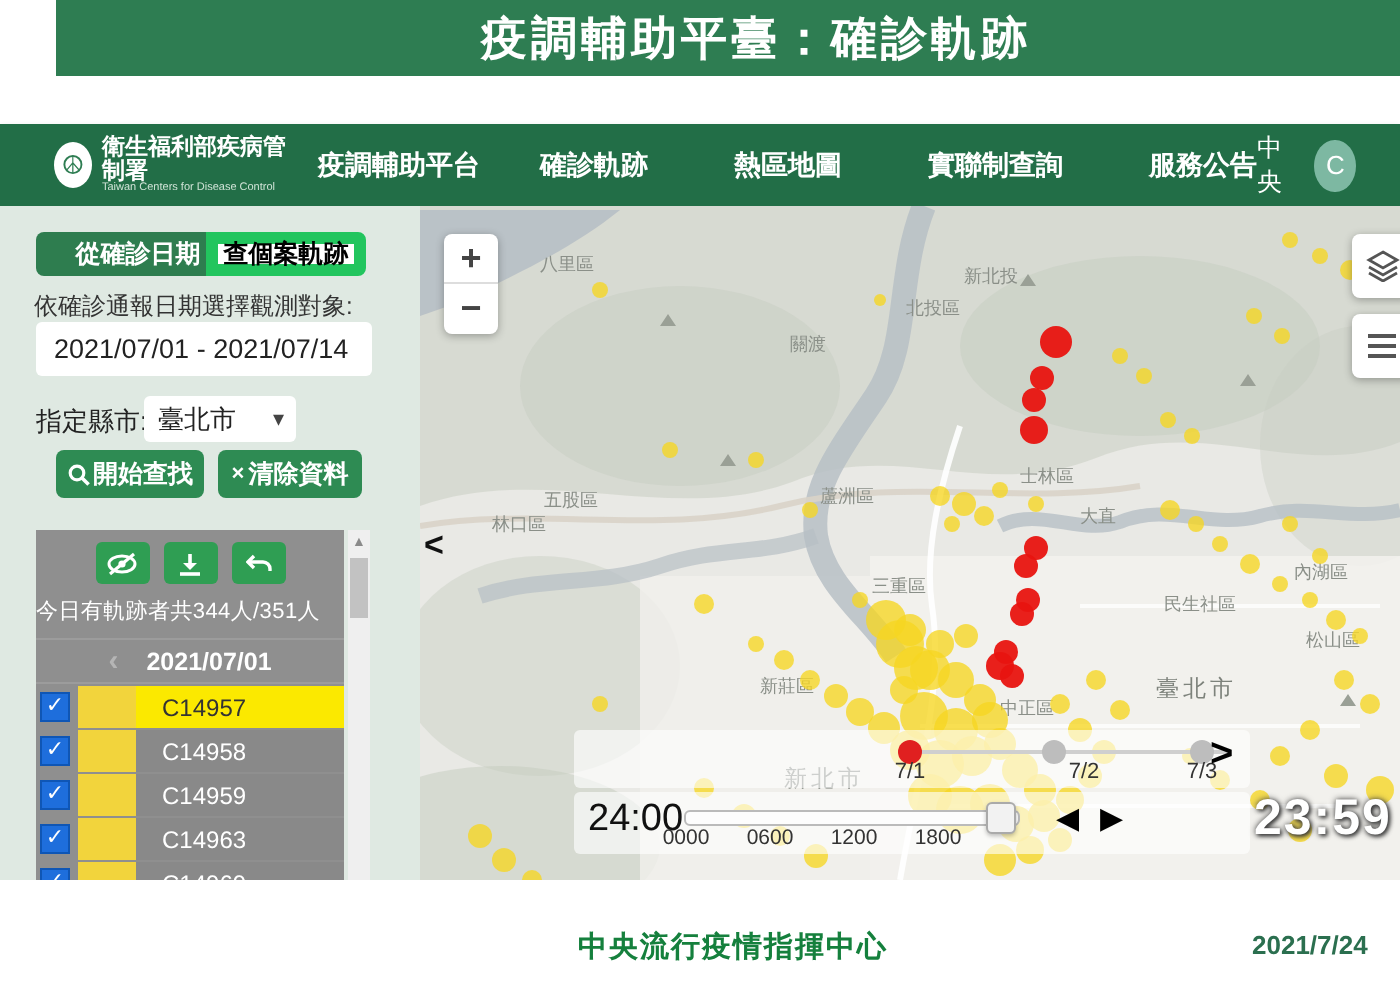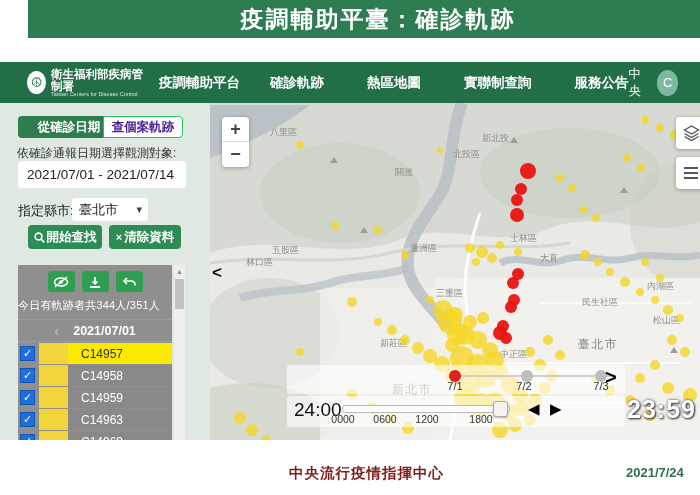--- a/index.html
+++ b/index.html
@@ -28,22 +28,22 @@
   #nav-right { margin-left:auto; display:flex; align-items:center; margin-right:22px; gap:9px; }
   #nav-region { font-size:12.5px; }
   #nav-avatar { width:26px; height:26px; border-radius:50%; background:#7DB8A2; color:#fff;
     font-size:13px; display:flex; align-items:center; justify-content:center; cursor:pointer; }
 
   
   #sidebar { position:absolute; left:0; top:103px; width:210px; height:337px; background:#DFE9E2; }
   .tab { position:absolute; height:22px; font-size:12.5px; font-weight:bold; display:flex;
     align-items:center; justify-content:center; cursor:pointer; }
   #tab-bydate { left:18px; top:13px; width:102px; background:#2E7D4F; color:#fff; border-radius:4px 0 0 4px; }
-  #tab-bycase { left:103px; top:13px; width:80px; background:#fff; color:#4c1d95;
-    border:1px solid #22c55e; border-radius:0 4px 4px 0; }
+  #tab-bycase { left:103px; top:13px; width:80px; background:#fff; color:#000000;
+    border:6px solid #22c55e; border-radius:0 4px 4px 0; }
   #filter-label { position:absolute; left:17px; top:42px; font-size:12px; color:#333; }
   #date-range { position:absolute; left:18px; top:58px; width:168px; height:27px; background:#fff;
     border:none; border-radius:3px; font-size:13.5px; color:#222; padding-left:9px;
     font-family:inherit; }
   #county-label { position:absolute; left:18px; top:99px; font-size:13px; color:#222; }
   #county-select { position:absolute; left:72px; top:95px; width:76px; height:23px; background:#fff;
     border-radius:3px; font-size:13px; color:#222; display:flex; align-items:center;
     padding-left:7px; cursor:pointer; }
   #county-caret { margin-left:auto; margin-right:6px; font-size:11px; color:#444; }
   .action-btn { position:absolute; top:122px; height:24px; background:#2E8B53; color:#fff;
@@ -117,21 +117,21 @@
   .step-btn { position:absolute; top:4px; font-size:15px; color:#000; cursor:pointer; }
   #step-back { left:241px; } #step-fwd { left:263px; }
   .big-overlay { position:absolute; color:#fff; font-weight:bold; z-index:7;
     text-shadow:0 0 3px #444, 1px 1px 2px #333; letter-spacing:1px; white-space:nowrap; }
   #big-date { left:403px; top:261px; font-size:24px; }
   #big-time { left:417px; top:292px; font-size:25px; }
 
   
   #footer { position:absolute; left:0; top:440px; width:700px; height:55px; background:#fff; }
   #footer-center { position:absolute; left:289px; top:24px; font-size:14.5px; font-weight:bold;
-    color:#7f1d1d; letter-spacing:1px; }
+    color:#15803d; letter-spacing:1px; }
   #footer-date { position:absolute; left:626px; top:25px; font-size:13px; font-weight:bold; color:#2B6F4F; }
 </style>
 </head>
 <body>
 
 <div id="banner">疫調輔助平臺：確診軌跡</div>
 
 <div id="navbar">
   <div id="logo-emblem">☮</div>
   <div id="logo-text">
@@ -406,28 +406,28 @@
     <span class="bars">
         <i></i>
         <i></i>
         <i></i>
       </span>
   </div>
   <span id="collapse-arrow">&lt;</span>
 
   <div id="date-bar">
     <span id="date-line"></span>
-    <span id="date-stops"><span class="date-dot active" style="left: 162px;"></span><span class="date-lbl" style="left: 155px;">7/1</span><span class="date-dot" style="left: 234px;"></span><span class="date-lbl" style="left: 224px;">7/2</span><span class="date-dot" style="left: 308px;"></span><span class="date-lbl" style="left: 301px;">7/3</span></span>
+    <span id="date-stops"><span class="date-dot active" style="left: 162px;"></span><span class="date-lbl" style="left: 155px;">7/1</span><span class="date-dot" style="left: 234px;"></span><span class="date-lbl" style="left: 242px;">7/2</span><span class="date-dot" style="left: 308px;"></span><span class="date-lbl" style="left: 301px;">7/3</span></span>
     <span id="date-next">&gt;</span>
   </div>
   <div id="time-bar">
     <span id="time-label">24:00</span>
     <span id="slider-track"></span>
     <span id="slider-handle" style="left: 206px;"></span>
-    <span id="ticks-holder"><span class="tick" style="left: 39px;">0000</span><span class="tick" style="left: 81px;">0600</span><span class="tick" style="left: 123px;">1200</span><span class="tick" style="left: 165px; margin-left: 12px;">1800</span></span>
+    <span id="ticks-holder"><span class="tick" style="left: 39px;">0000</span><span class="tick" style="left: 81px;">0600</span><span class="tick" style="left: 123px;">1200</span><span class="tick" style="left: 165px;">1800</span></span>
     <span id="step-back" class="step-btn">◀</span>
     <span id="step-fwd" class="step-btn">▶</span>
   </div>
   <span id="big-time" class="big-overlay">23:59</span>
 </div>
 
 <div id="footer">
   <span id="footer-center">中央流行疫情指揮中心</span>
   <span id="footer-date">2021/7/24</span>
 </div>

